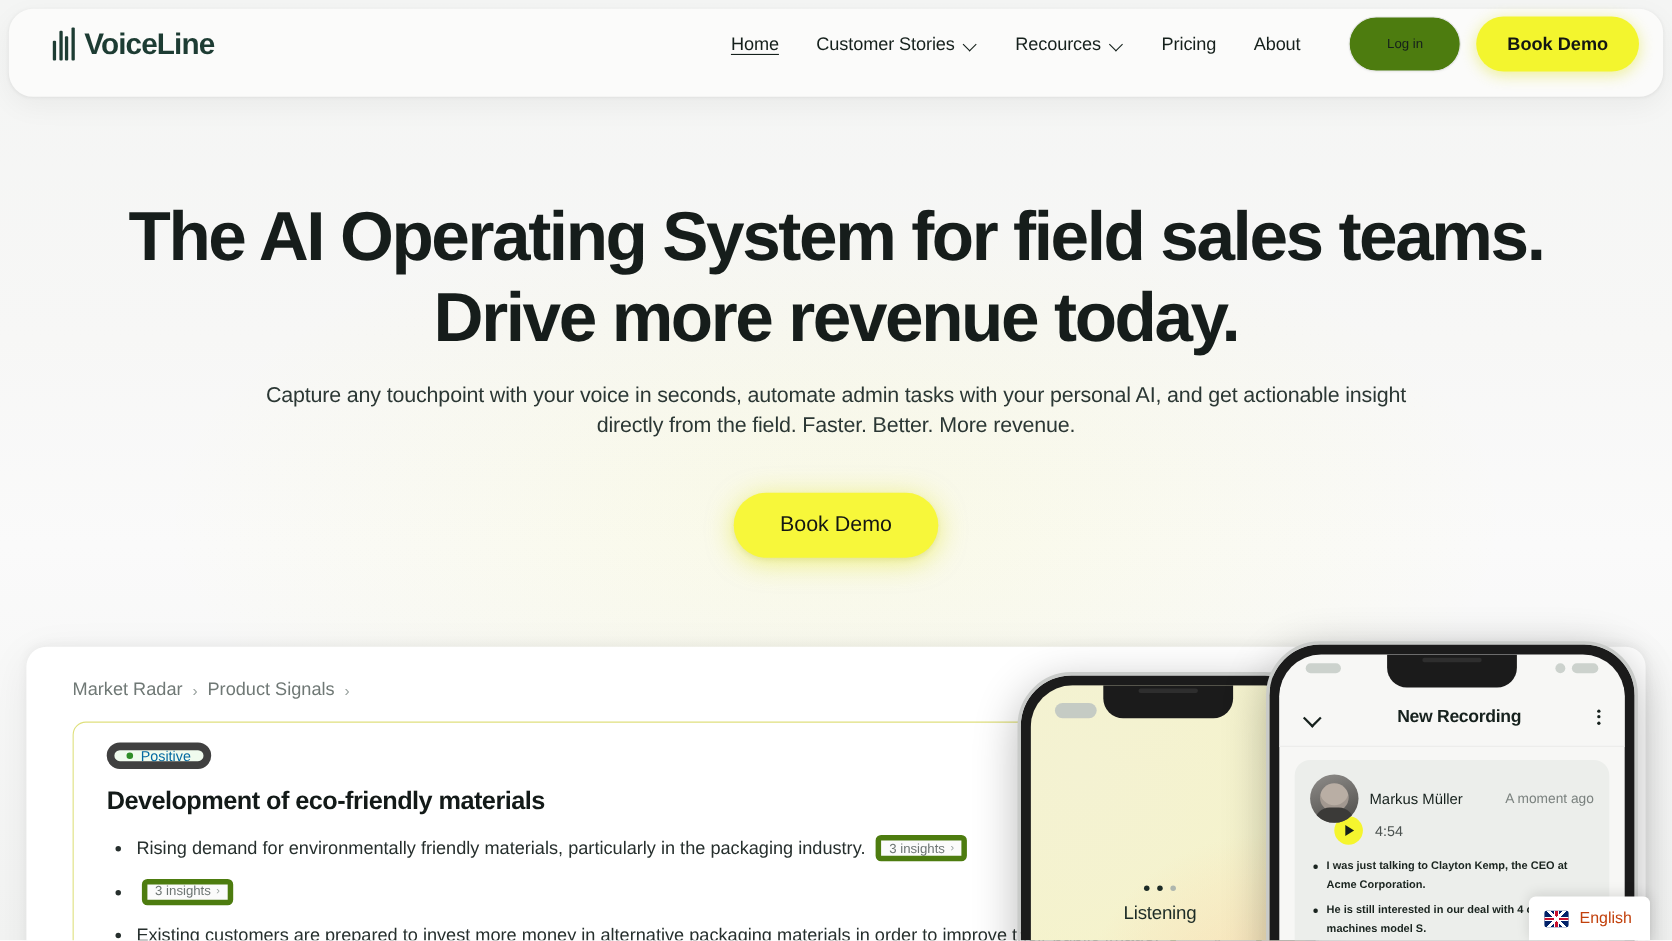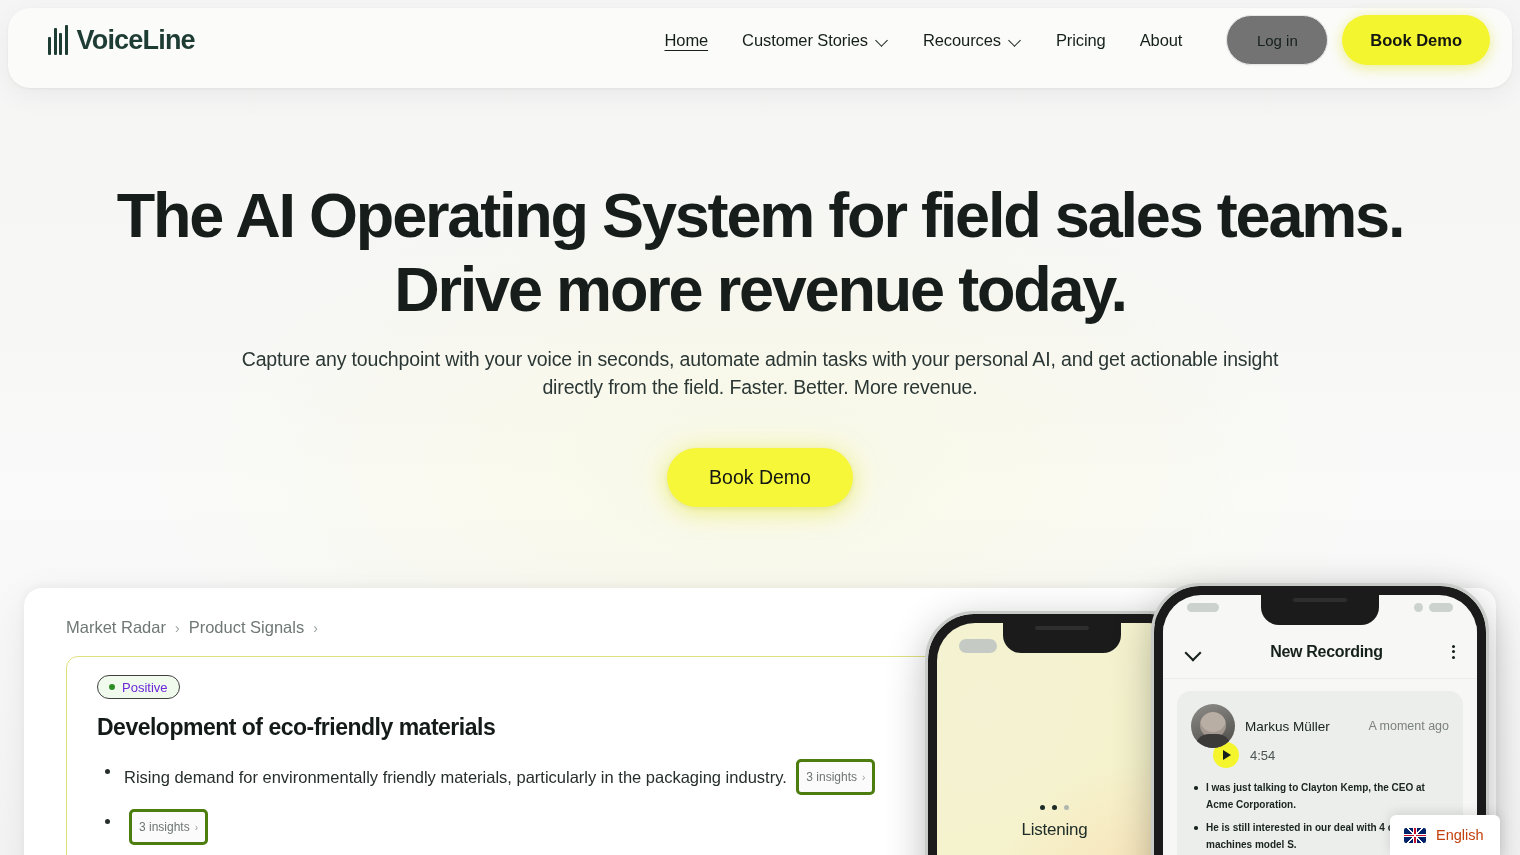--- a/index.html
+++ b/index.html
@@ -56,22 +56,22 @@
   .chev::before {
     content: ""; position: absolute; left: 1px; top: 0;
     width: 8px; height: 8px;
     border-right: 1.8px solid #15201c; border-bottom: 1.8px solid #15201c;
     transform: rotate(45deg);
   }
 
   .nav-actions { display: flex; align-items: center; gap: 14px; margin-left: 44px; }
   .btn-login {
     width: 102px; height: 50px; border-radius: 28px;
-    background: #737373; border: 1px solid #e6e7e6;
-    font-size: 15px; color: #15201c; cursor: pointer;
+    background: #4d7c0f; border: 1px solid #e6e7e6;
+    font-size: 12px; color: #15201c; cursor: pointer;
     display: flex; align-items: center; justify-content: center;
     box-shadow: 0 1px 2px rgba(0,0,0,0.04);
     font-family: inherit;
   }
   .btn-demo-nav {
     height: 50px; padding: 0 28px; border-radius: 28px;
     background: #f3f52e; border: none;
     font-size: 16.5px; font-weight: 600; color: #131613; cursor: pointer;
     display: flex; align-items: center; justify-content: center;
     box-shadow: 0 3px 14px rgba(220,225,20,0.45);
@@ -125,41 +125,41 @@
     margin-top: 19px;
     border: 1px solid #dfe07e;
     border-radius: 12px;
     padding: 18px 24px 24px 30px;
     background: #fff;
     min-height: 230px;
   }
   .badge-positive {
     display: inline-flex; align-items: center; gap: 7px;
     height: 24px; padding: 0 11px;
-    border: 1px solid #404040; border-radius: 13px;
-    background: #f0fbee; color: #6d28d9; font-size: 13px; font-weight: 500;
+    border: 7px solid #404040; border-radius: 13px;
+    background: #f0fbee; color: #0369a1; font-size: 13px; font-weight: 500;
   }
   .badge-dot { width: 6px; height: 6px; border-radius: 50%; background: #2f8d28; display: block; }
   .signal-title {
     margin-top: 15px;
     font-size: 23px; font-weight: 700; color: #131a18; letter-spacing: -0.5px;
   }
   .bullets { margin-top: 18px; list-style: none; }
   .bullets li {
     position: relative; padding-left: 27px; margin-bottom: 14px;
     font-size: 16.5px; line-height: 25px; color: #262f2d; max-width: 1060px;
   }
   .bullets li::before {
     content: ""; position: absolute; left: 8px; top: 10px;
     width: 5px; height: 5px; border-radius: 50%; background: #262f2d;
   }
   .chip {
     display: inline-flex; align-items: center; gap: 5px;
-    height: 36px; padding: 0 7px; margin-left: 5px;
-    border: 3px solid #4d7c0f; border-radius: 5px;
+    height: 24px; padding: 0 7px; margin-left: 5px;
+    border: 5px solid #4d7c0f; border-radius: 5px;
     background: #fbfbfb; color: #6d7573; font-size: 12px;
     vertical-align: 2px; white-space: nowrap; cursor: pointer;
   }
   .chip .ch-arrow { font-size: 10px; color: #9aa3a0; }
 
   
   .phone {
     position: absolute; border-radius: 46px; background: #1b1b1b;
     box-shadow: 0 10px 42px rgba(0,0,0,0.30);
     padding: 9px;

